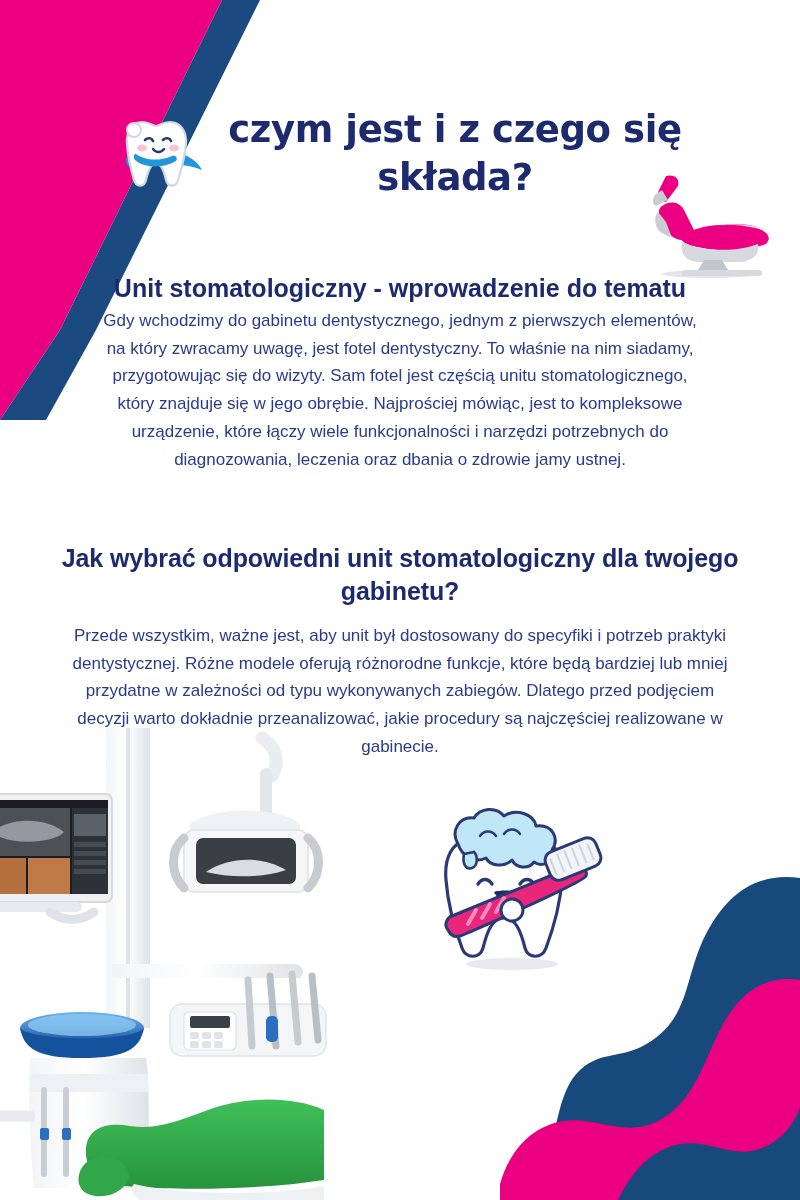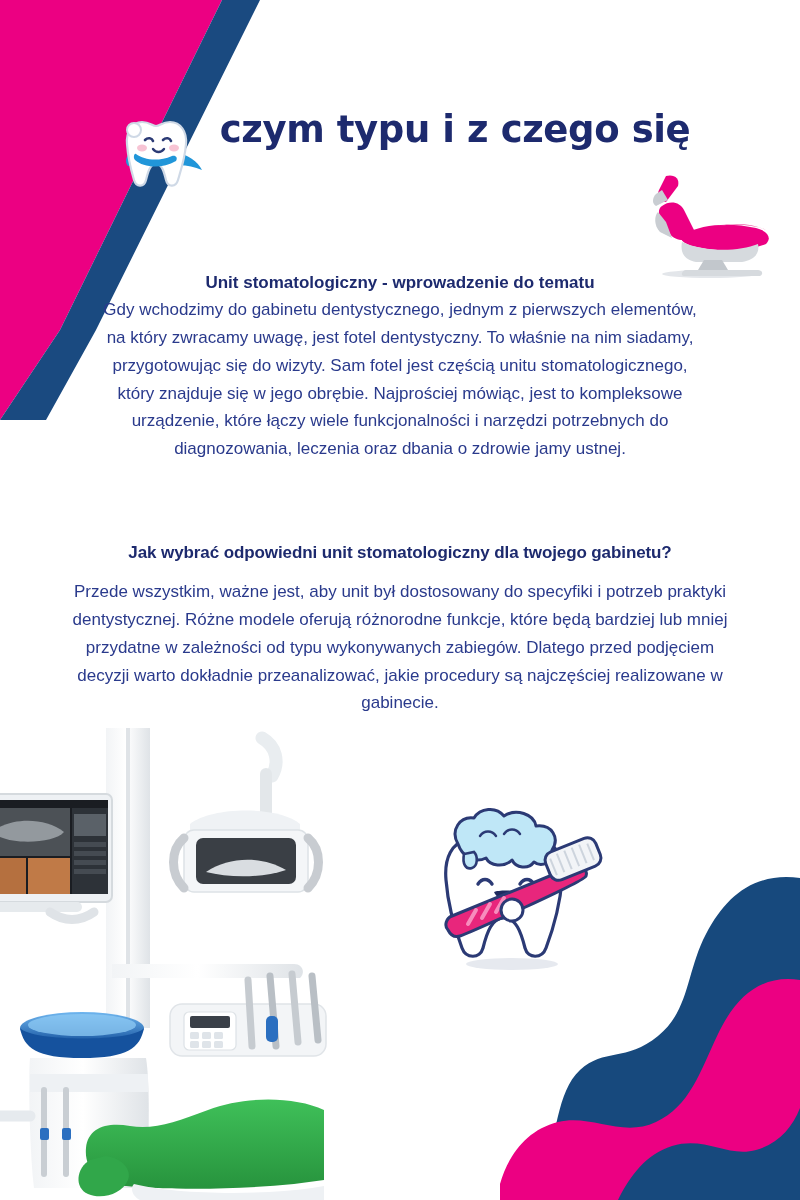--- a/index.html
+++ b/index.html
@@ -72,21 +72,21 @@
     width: 100%;
     text-align: center;
   }
   #section-intro  { top: 272px; }
   #section-choose { top: 518px; margin-top: 24px; }
 
   .section-heading {
     margin: 0 auto;
     font-family: "Liberation Sans", sans-serif;
     font-weight: bold;
-    font-size: 17px;
+    font-size: 25px;
     line-height: 1.32;
     color: #1d2a6e;
   }
   #section-intro .section-heading  { width: 660px; }
   #section-choose .section-heading { width: 680px; letter-spacing: -0.1px; }
 
   .section-body {
     margin: 2px auto 0;
     font-family: "Liberation Sans", sans-serif;
     font-size: 17px;
@@ -131,21 +131,22 @@
   <div class="deco" id="deco-bottom-right">
     <svg viewBox="0 0 300 330" width="300" height="330">
       <path d="M300,8 C254,2 226,26 206,64 C186,102 190,140 158,166 C126,192 104,178 80,200 C56,222 58,268 42,300 C30,324 14,330 0,330 L300,330 Z" fill="#17497d"></path>
       <path d="M300,110 C262,104 236,126 218,164 C200,202 190,236 156,252 C122,268 92,244 58,252 C26,260 8,286 0,314 L0,330 L118,330 C130,306 146,284 172,276 C206,266 228,288 256,280 C278,274 292,258 300,238 Z" fill="#ec0082"></path>
     </svg>
   </div>
 
   <div id="title-block">
     <h1 id="main-title">
       <br>
-      <span>czym typu i z czego się</span><br>
+      <span>czym jest i z czego się</span><br>
+      <span>składa?</span>
     </h1>
   </div>
 
   <div id="hero-tooth">
     <svg viewBox="0 0 96 92" width="96" height="92">
 
       <path d="M22,46 C14,50 12,58 16,62 L34,60 L40,52 Z" fill="#2196d9"></path>
       <path d="M62,48 C76,50 86,58 90,66 C80,62 70,60 58,62 C56,56 58,50 62,48 Z" fill="#2196d9"></path>
 
       <path d="M30,18 C20,18 14,28 15,40 C16,54 19,66 22,76 C24,83 32,84 34,76 C36,68 38,60 44,60 C50,60 52,68 54,76 C56,84 64,83 66,76 C69,66 73,54 74,40 C75,28 69,18 58,18 C50,18 48,22 44,22 C40,22 38,18 30,18 Z" fill="#ffffff" stroke="#cfd9e6" stroke-width="2.2" stroke-linejoin="round"></path>

